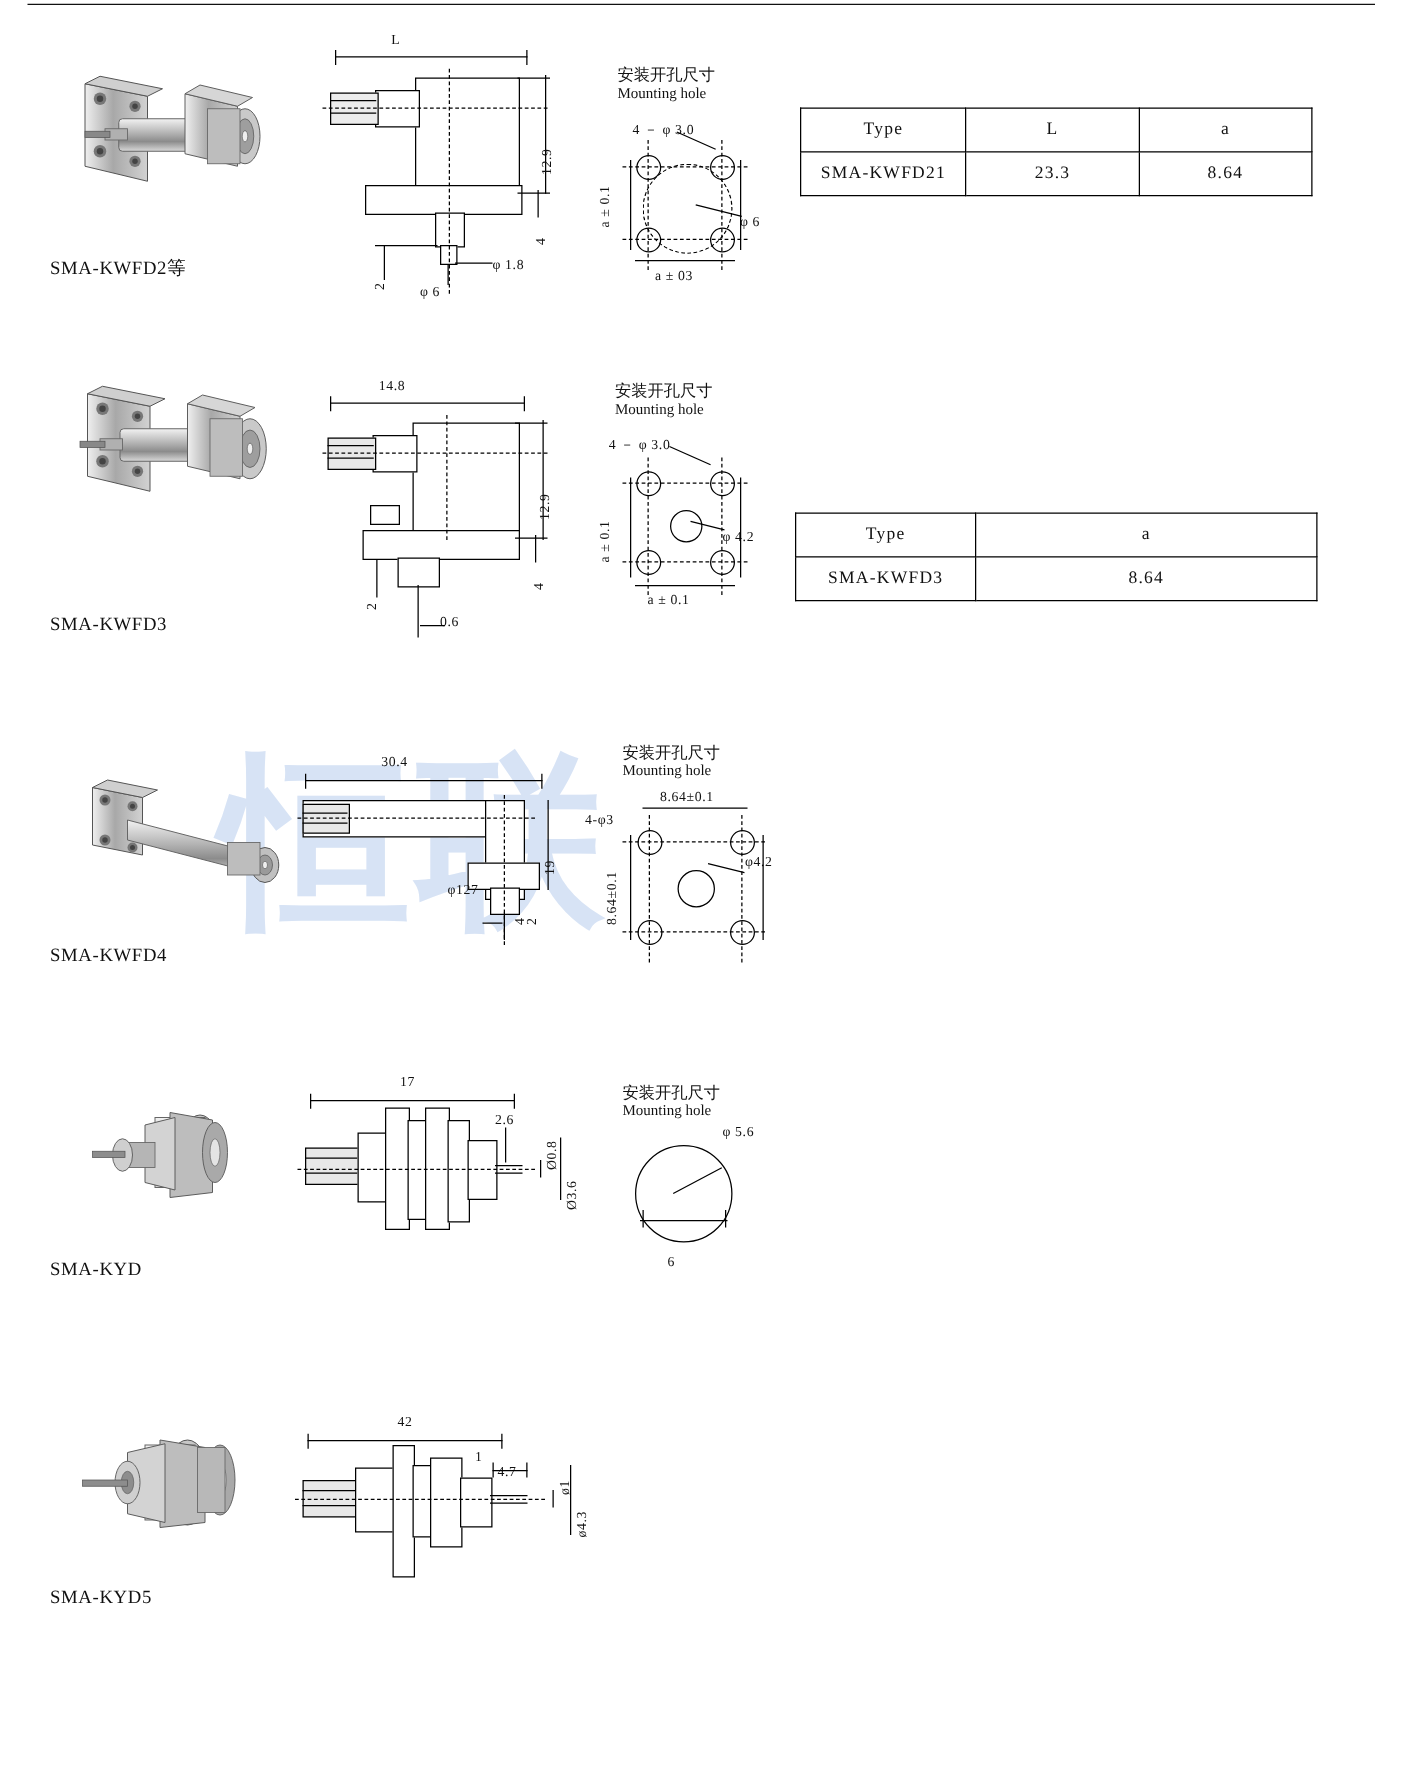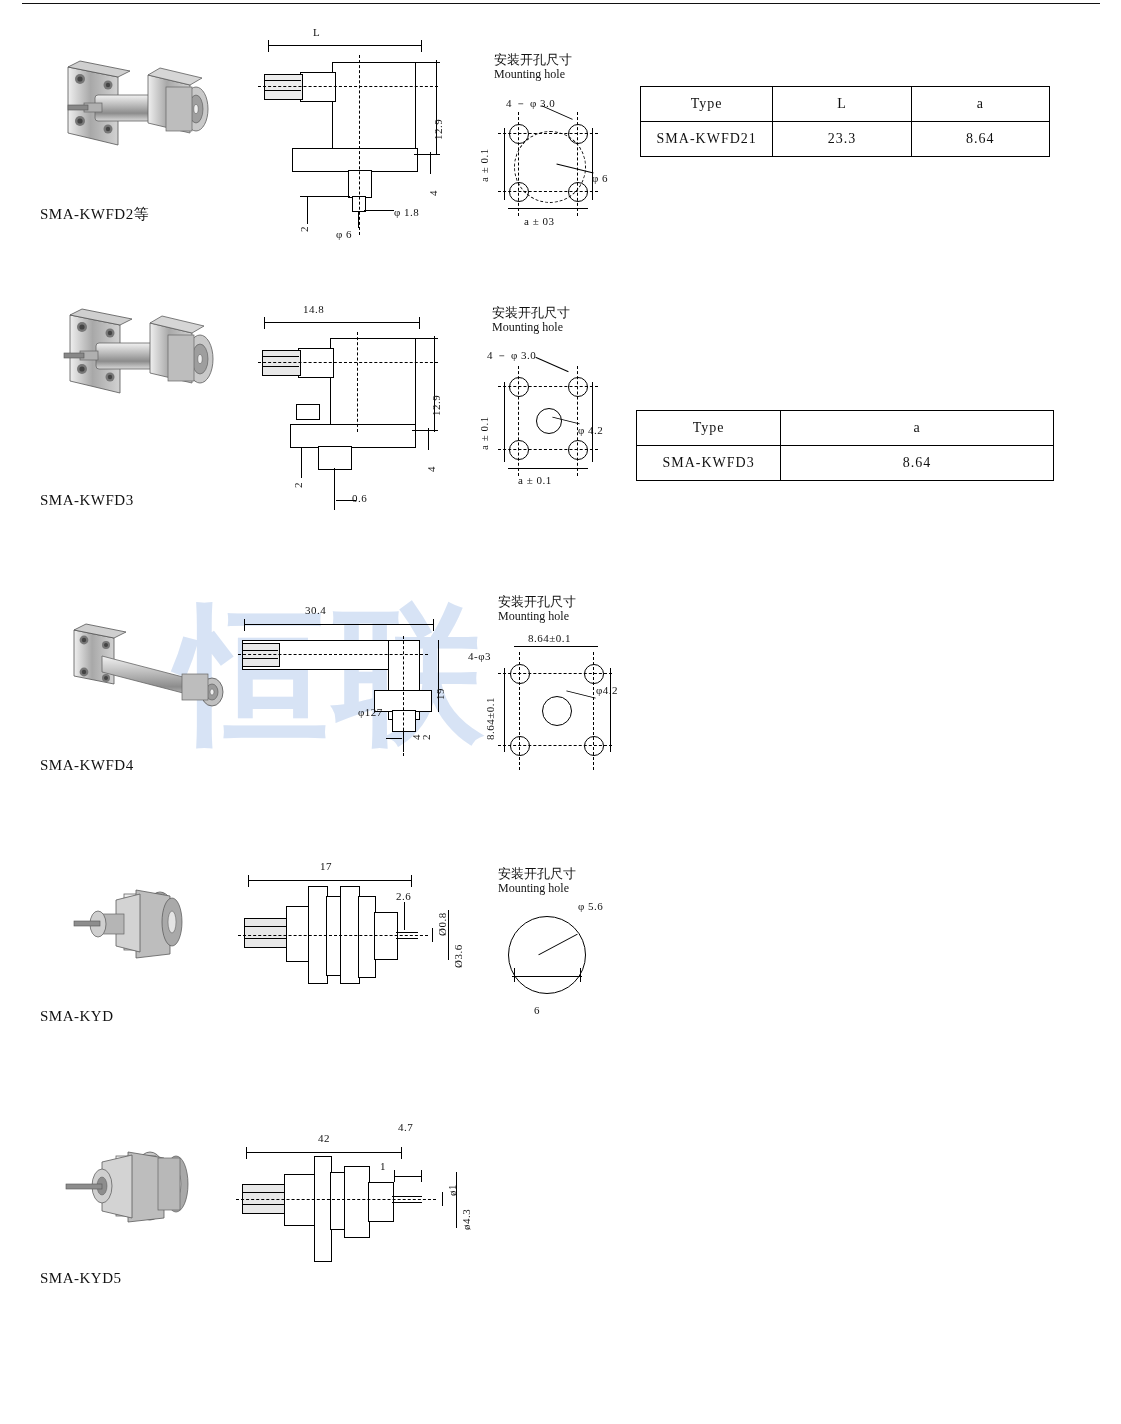--- a/index.html
+++ b/index.html
@@ -466,21 +466,21 @@
     <div class="box" style="left:284px;top:1174px;width:30px;height:50px;"></div>
     <div class="box" style="left:314px;top:1156px;width:16px;height:104px;"></div>
     <div class="box" style="left:330px;top:1172px;width:14px;height:56px;"></div>
     <div class="box" style="left:344px;top:1166px;width:24px;height:70px;"></div>
     <div class="box" style="left:368px;top:1182px;width:24px;height:38px;"></div>
     <div class="dl hline" style="left:392px;top:1196px;width:30px;"></div>
     <div class="dl hline" style="left:392px;top:1202px;width:30px;"></div>
     <div class="dash-h" style="left:236px;top:1199px;width:200px;"></div>
 
     <div class="dim" style="left:380px;top:1160px;">1</div>
-    <div class="dim" style="left:398px;top:1121px;">4.7</div>
+    <div class="dim" style="left:398px;top:1172px;">4.7</div>
     <div class="dl hline" style="left:394px;top:1176px;width:28px;"></div>
     <div class="dl vline" style="left:394px;top:1170px;height:12px;"></div>
     <div class="dl vline" style="left:421px;top:1170px;height:12px;"></div>
     <div class="dimv" style="left:446px;top:1196px;">ø1</div>
     <div class="dimv" style="left:460px;top:1230px;">ø4.3</div>
     <div class="dl vline" style="left:442px;top:1192px;height:14px;"></div>
     <div class="dl vline" style="left:456px;top:1172px;height:56px;"></div>
   </div>
 
 

